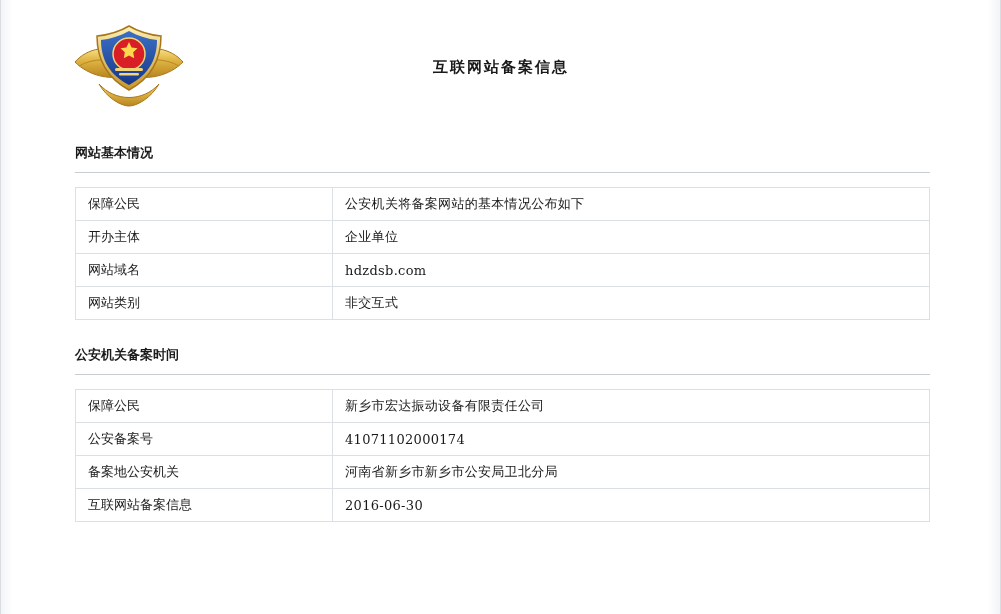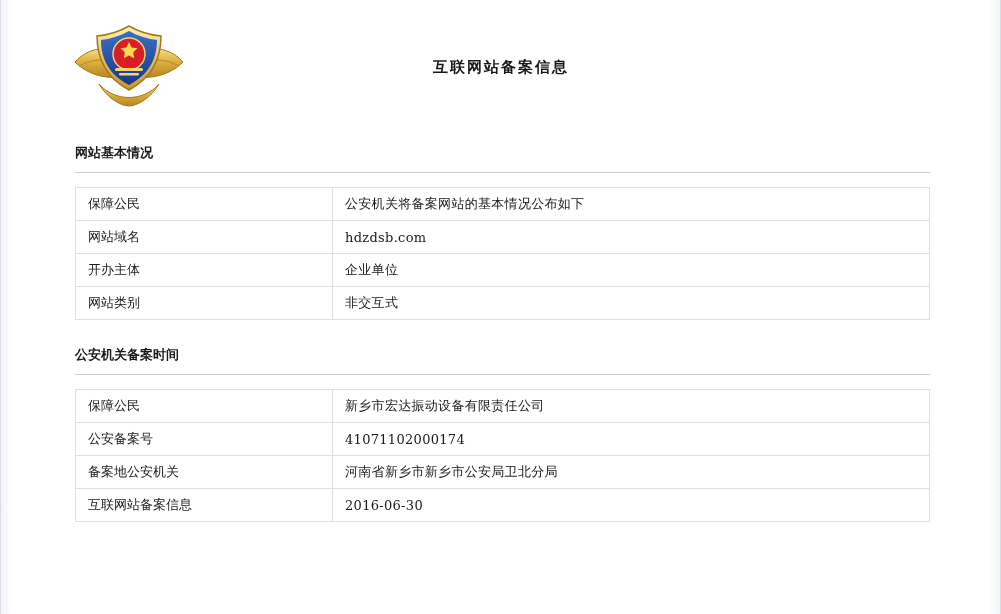--- a/index.html
+++ b/index.html
@@ -174,26 +174,26 @@
     <div class="section">
       <div class="section-title">网站基本情况</div>
       <div class="rule"></div>
       <table class="info-table">
         <tbody>
           <tr>
             <td class="label">保障公民</td>
             <td class="value">公安机关将备案网站的基本情况公布如下</td>
           </tr>
           <tr>
+            <td class="label">开办主体</td>
+            <td class="value">企业单位</td>
+          </tr>
+          <tr>
             <td class="label">网站域名</td>
             <td class="value mono">hdzdsb.com</td>
-          </tr>
-          <tr>
-            <td class="label">开办主体</td>
-            <td class="value">企业单位</td>
           </tr>
           <tr>
             <td class="label">网站类别</td>
             <td class="value">非交互式</td>
           </tr>
         </tbody>
       </table>
     </div>
 
     <div class="section">

